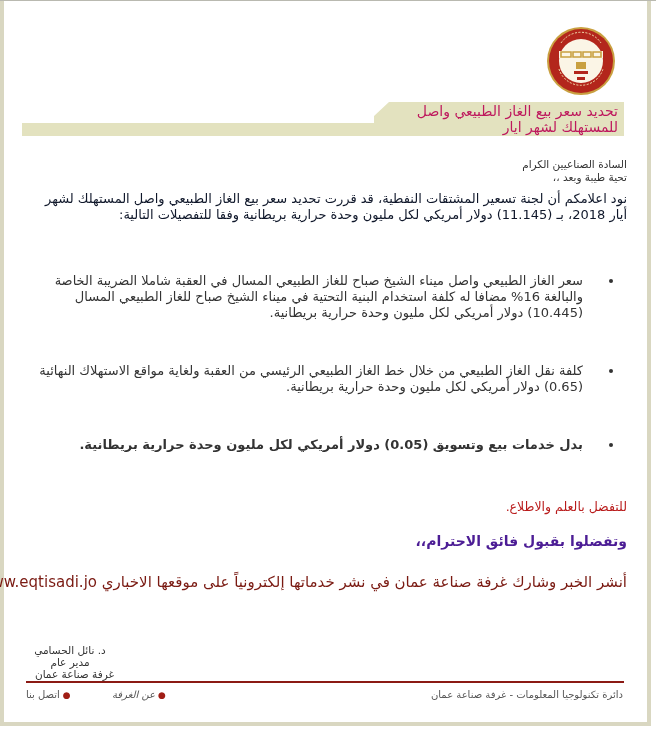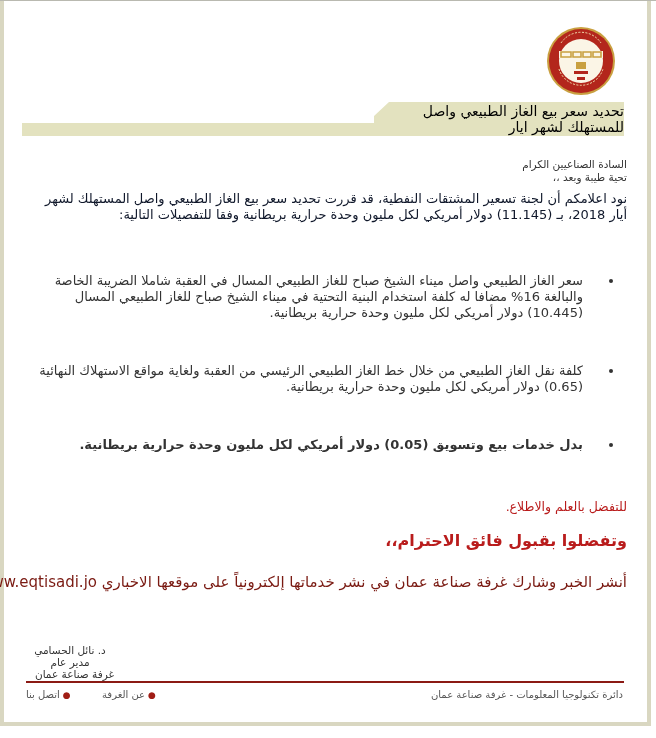--- a/index.html
+++ b/index.html
@@ -8,49 +8,49 @@
     .topline { position: absolute; left: 0; top: 0; width: 656px; height: 1px; background: #b9b9b0; }
     .page { position: absolute; left: 0; top: 1px; width: 643px; height: 721px;
             background: #ffffff; border-left: 4px solid #d9d7c1; border-right: 4px solid #d9d7c1;
             border-bottom: 4px solid #d9d7c1; box-sizing: content-box; }
     .content { position: absolute; inset: 0; direction: rtl; }
 
     .logo { position: absolute; right: 30px; top: 24px; width: 72px; height: 72px; }
 
     .title-band { position: absolute; left: 18px; top: 100px; width: 602px; height: 35px; }
     .title-band svg { position: absolute; left: 0; top: 0; }
-    .title-text { position: absolute; right: 0; top: 0; width: 240px; 
-                  font-size: 14px; line-height: 16px; color: #000000; text-align: right; padding-top: 2px; }
+    .title-text { position: absolute; right: 0; top: 0; width: 240px; padding-right: 6px;
+                  font-size: 14px; line-height: 16px; color: #be185d; text-align: right; padding-top: 2px; }
 
     .greeting { position: absolute; right: 20px; top: 157px; font-size: 10.5px; line-height: 13px; color: #333; text-align: right; }
 
     .intro { position: absolute; right: 20px; top: 190px; width: 590px; font-size: 13px; line-height: 16px;
              text-align: right; color: #0f172a; }
 
     .bullets { position: absolute; right: 20px; width: 600px; margin: 0; padding: 0; list-style: none; }
     .bullets li { position: relative; padding-right: 44px; font-size: 13px; line-height: 16px; text-align: right; color:#333; }
     .bullets li .dot { position: absolute; right: 14px; top: 6px; width: 4px; height: 4px; background: #333; border-radius: 50%; }
     .b1 { top: 272px; width: 600px; }
     .b2 { top: 362px; width: 618px; }
     .b3 { top: 436px; width: 600px; font-weight: bold; }
 
     .closing1 { position: absolute; right: 20px; top: 498px; font-size: 12.5px; line-height: 16px; color:#b91c1c; }
-    .closing2 { position: absolute; right: 20px; top: 532px; font-size: 16px; line-height: 16px; font-weight: bold; color:#b91c1c; }
+    .closing2 { position: absolute; right: 20px; top: 532px; font-size: 14px; line-height: 16px; font-weight: bold; color:#4c1d95; }
 
     .share { position: absolute; right: 20px; top: 575px; font-size: 15px; line-height: 13px; color: #7a1a12; white-space: nowrap; }
     .share .url { direction: ltr; unicode-bidi: embed; }
 
     .signature { position: absolute; left: 22px; top: 643px; width: 88px; font-size: 10.5px; line-height: 12px; text-align: center; color:#333; }
     .signature .org { text-align: right; }
 
     .divider { position: absolute; left: 22px; top: 680px; width: 598px; height: 2px; background: #8b1a14; }
     .footer-link { position: absolute; top: 688px; font-size: 10px; color: #555; white-space: nowrap; direction: rtl; }
     .footer-link .bul { color: #a01d15; font-size: 9px; margin-left: 3px; }
     .fl-contact { left: 22px; }
-    .fl-about { left: 98px; }
+    .fl-about { left: 108px; font-style: italic; }
     .footer-right { position: absolute; right: 24px; top: 688px; font-size: 10px; color: #555; white-space: nowrap; }
   </style>
 </head>
 <body>
 
 <div class="topline"></div>
 <div class="page">
   <div class="content">
 
     <div class="logo">

